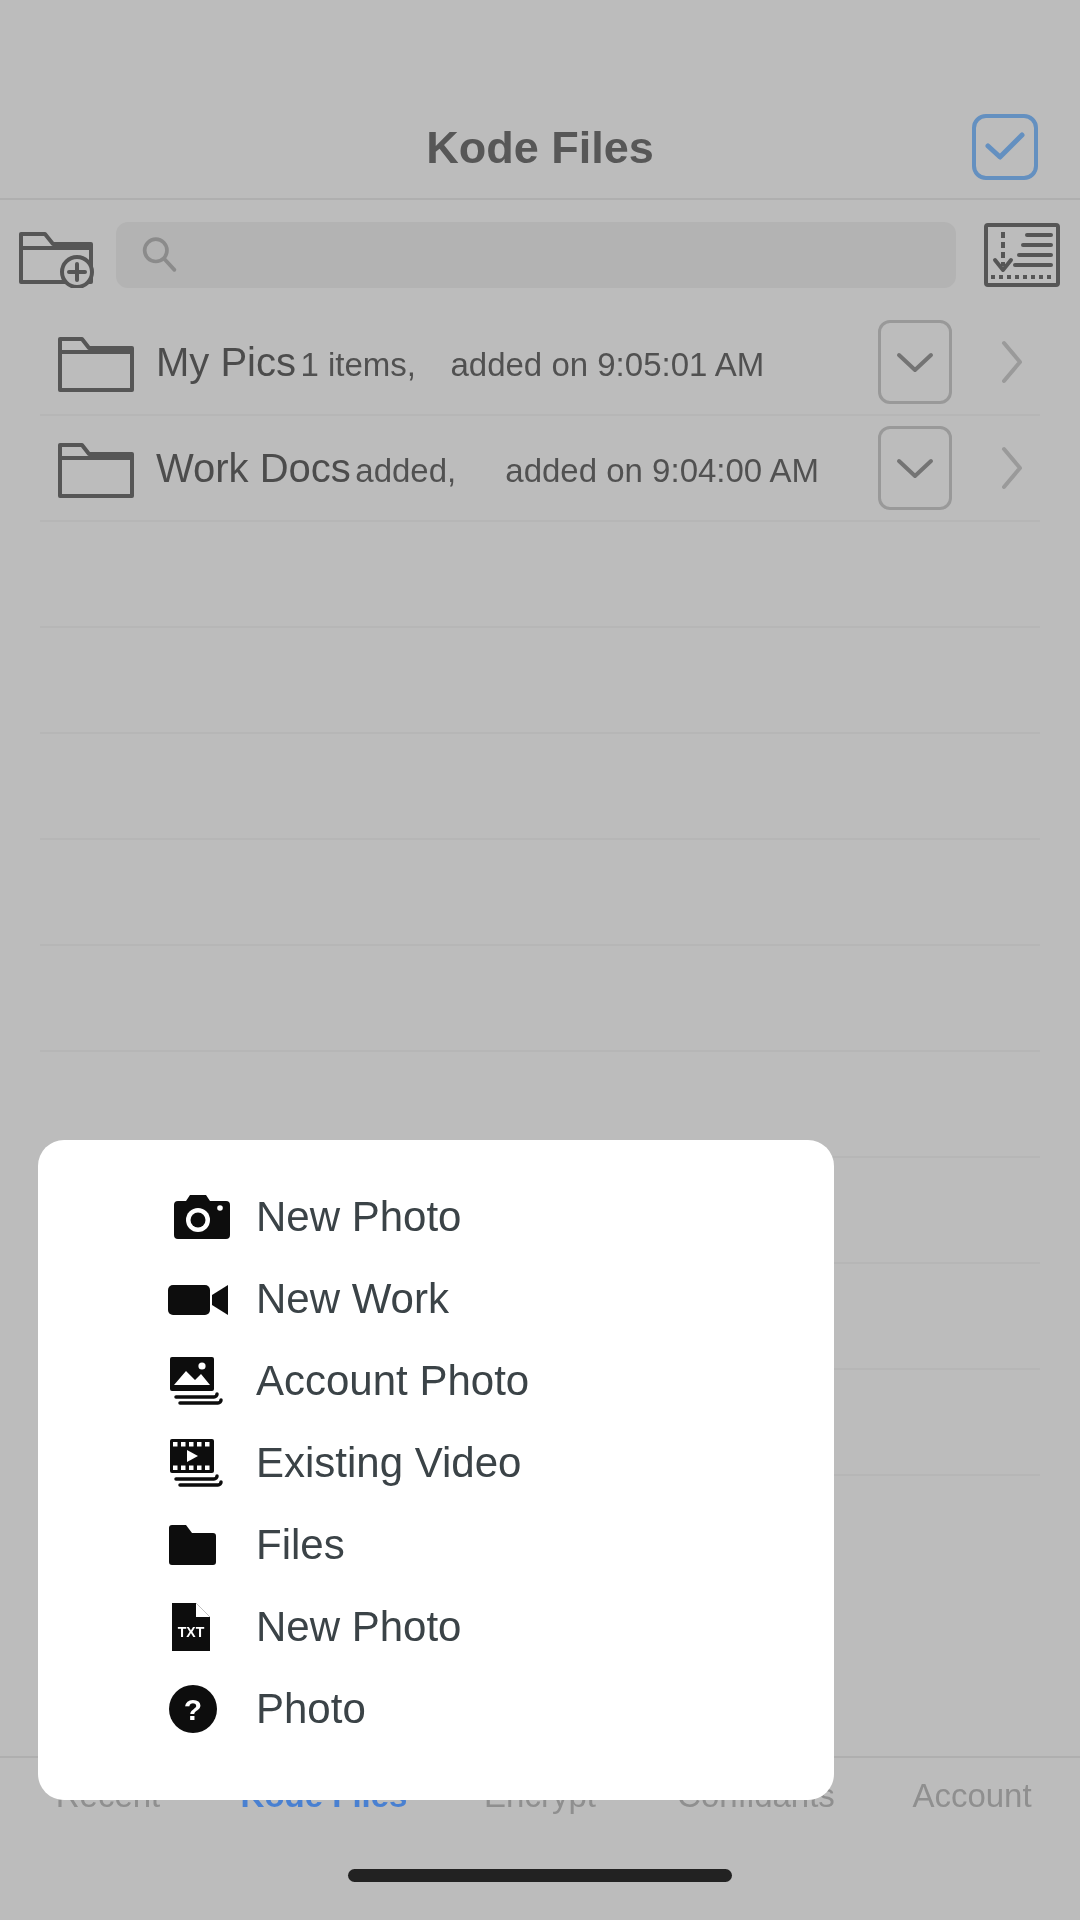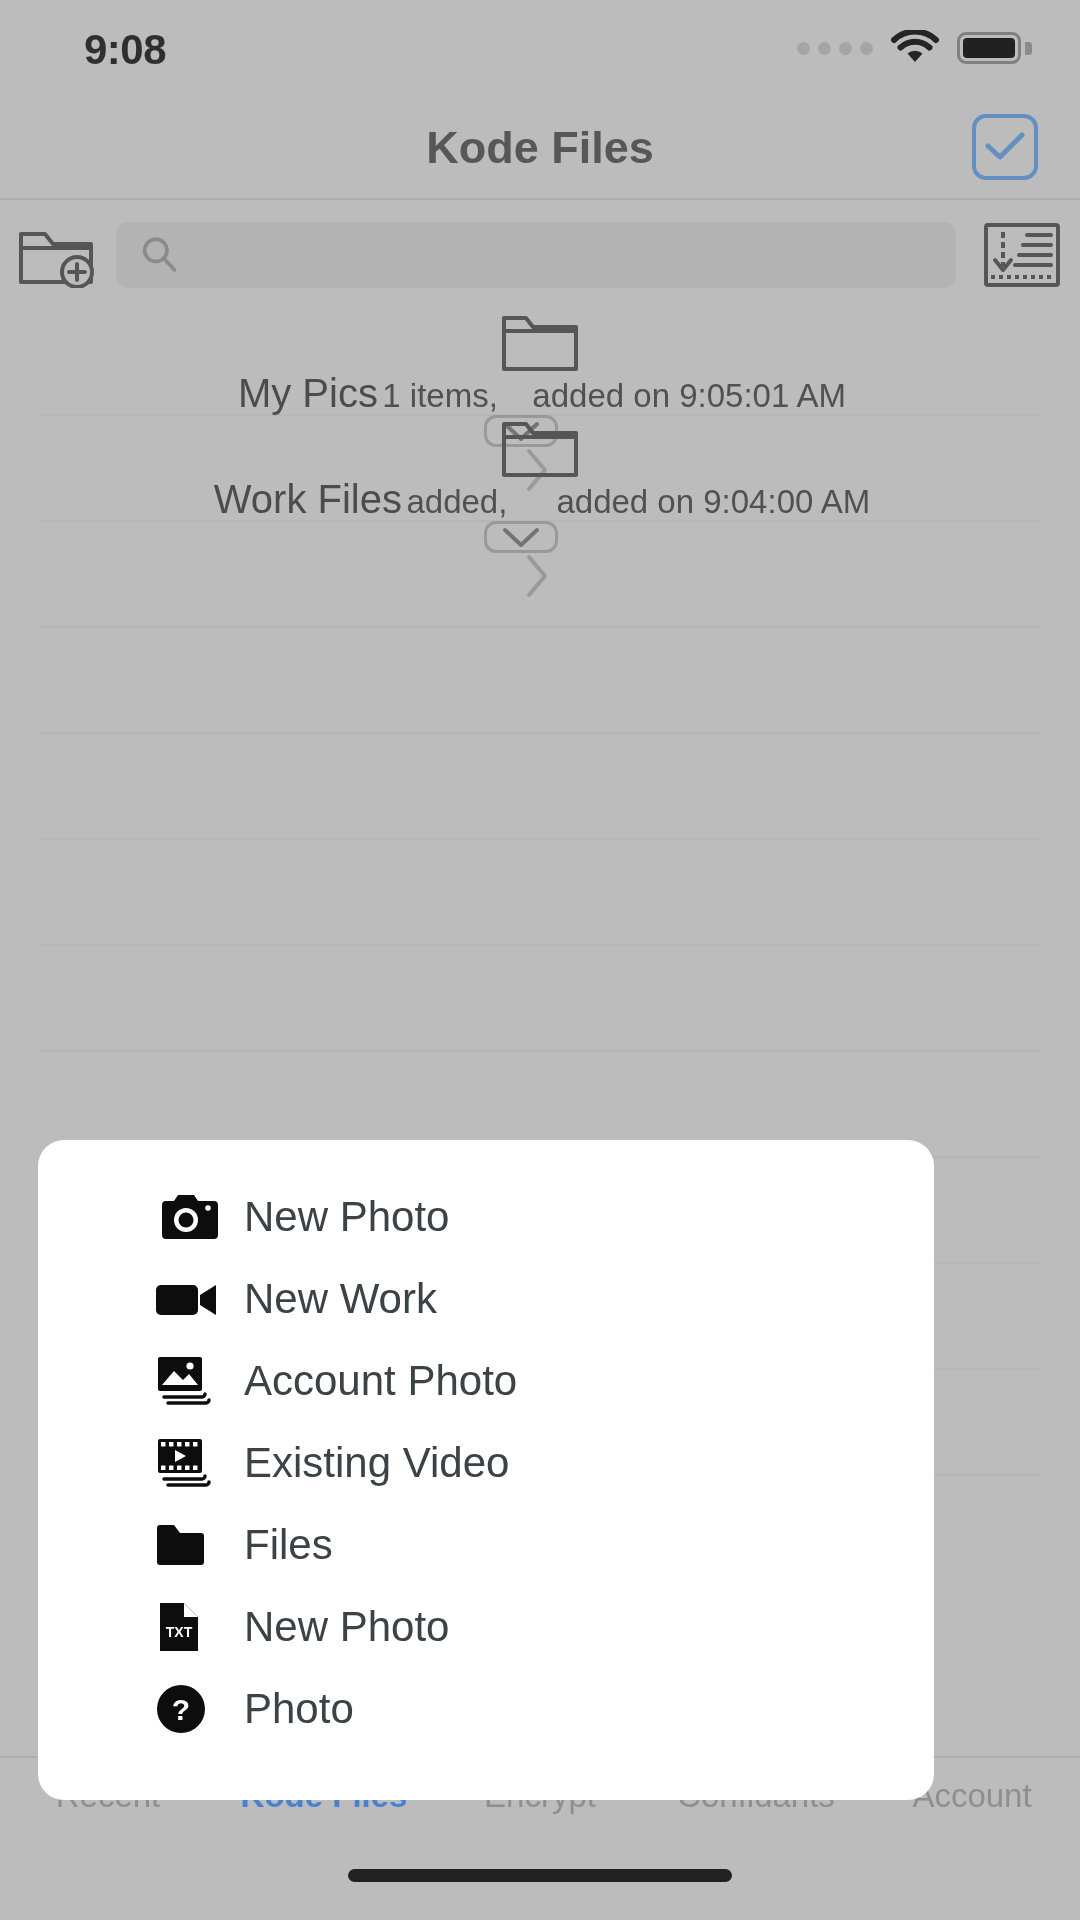--- a/index.html
+++ b/index.html
@@ -88,21 +88,21 @@
   #sort-button {
     width:116px; display:flex; align-items:center; justify-content:center;
   }
 
   
   #folder-list { position:absolute; top:310px; left:0; width:1080px; }
   .list-row {
     position:relative; height:106px;
     border-bottom:2px solid #bdbdbd;
     margin:0 40px;
-    display:flex; align-items:center;flex-direction:column;
+    display:flex; align-items:center;
   }
   .row-folder-icon { width:112px; display:flex; align-items:center; justify-content:center; }
   .row-text { flex:1; padding-left:4px; }
   .row-title { font-size:40px; color:#3f3f3f; line-height:1.05; }
   .row-sub { font-size:33px; color:#454545; margin-top:6px; }
   .row-sub .sub-count { display:inline-block; min-width:150px; }
   .row-expand {
     width:74px; height:84px; border:3px solid #9a9a9a; border-radius:12px;
     display:flex; align-items:center; justify-content:center; margin-right:38px;
   }
@@ -126,63 +126,41 @@
     position:absolute; bottom:38px; left:50%; transform:translateX(-50%);
     width:384px; height:13px; background:#0d0d0d; border-radius:8px;
   }
 
   
   #scrim { position:absolute; inset:0; background:rgba(150,150,150,0.16); }
 
   
   #action-sheet {
     position:absolute; left:38px; top:1140px;
-    width:896px; height:660px;
+    width:796px; height:660px;
     background:#ffffff; border-radius:26px;
-    padding:36px 0 20px 0;
+    padding:36px 0 20px 12px;
   }
   .sheet-item {
     height:82px; display:flex; align-items:center; padding-left:94px;
   }
   .sheet-icon {
     width:86px; display:flex; align-items:center; justify-content:flex-end;
   }
   .sheet-label {
     font-size:42px; color:#3b4347; margin-left:26px;
   }
 </style>
 </head>
 <body>
 
 <div id="phone">
 
   <div id="app-layer">
 
-    <div id="status-bar">
-      <div id="status-time">9:08</div>
-      <div id="status-icons">
-        <span class="sig-dots">
-          <i></i>
-            <i></i>
-            <i></i>
-            <i></i>
-        </span>
-        <svg class="wifi" viewBox="0 0 48 36">
-          <path d="M24 32 L16.5 23.5 a11.5 11.5 0 0 1 15 0 Z" fill="#101010"></path>
-          <path d="M9.5 17.5 a21 21 0 0 1 29 0" stroke="#101010" stroke-width="6" fill="none" stroke-linecap="round"></path>
-          <path d="M3 10 a30.5 30.5 0 0 1 42 0" stroke="#101010" stroke-width="6" fill="none" stroke-linecap="round"></path>
-        </svg>
-        <span class="batt-wrap">
-          <span class="batt">
-              <span></span>
-            </span>
-          <span class="batt-tip"></span>
-        </span>
-      </div>
-    </div>
 
     <div id="nav-bar">
       <div id="nav-title">Kode Files</div>
       <div id="select-all-button">
         <svg width="44" height="34" viewBox="0 0 44 34">
           <path d="M5 16 L17 27 L39 5" stroke="#5B8FC9" stroke-width="5" fill="none" stroke-linecap="round" stroke-linejoin="round"></path>
         </svg>
       </div>
     </div>
 
@@ -247,21 +225,21 @@
       </div>
 
       <div class="list-row">
         <span class="row-folder-icon">
           <svg width="78" height="62" viewBox="0 0 78 62">
             <path d="M3 8 h22 l7 9 h43 v42 h-72 Z" stroke="#4a4a4a" stroke-width="4" fill="none" stroke-linejoin="round"></path>
             <line x1="3" y1="21" x2="75" y2="21" stroke="#4a4a4a" stroke-width="4"></line>
           </svg>
         </span>
         <span class="row-text">
-          <span class="row-title">Work Files</span>
+          <span class="row-title">Work Docs</span>
           <span class="row-sub">
             <span class="sub-count">added,</span><span>added on 9:04:00 AM</span>
           </span>
         </span>
         <span class="row-expand">
           <svg width="42" height="26" viewBox="0 0 42 26">
             <path d="M5 6 L21 21 L37 6" stroke="#6e6e6e" stroke-width="4" fill="none" stroke-linecap="round" stroke-linejoin="round"></path>
           </svg>
         </span>
         <span class="row-chevron">

